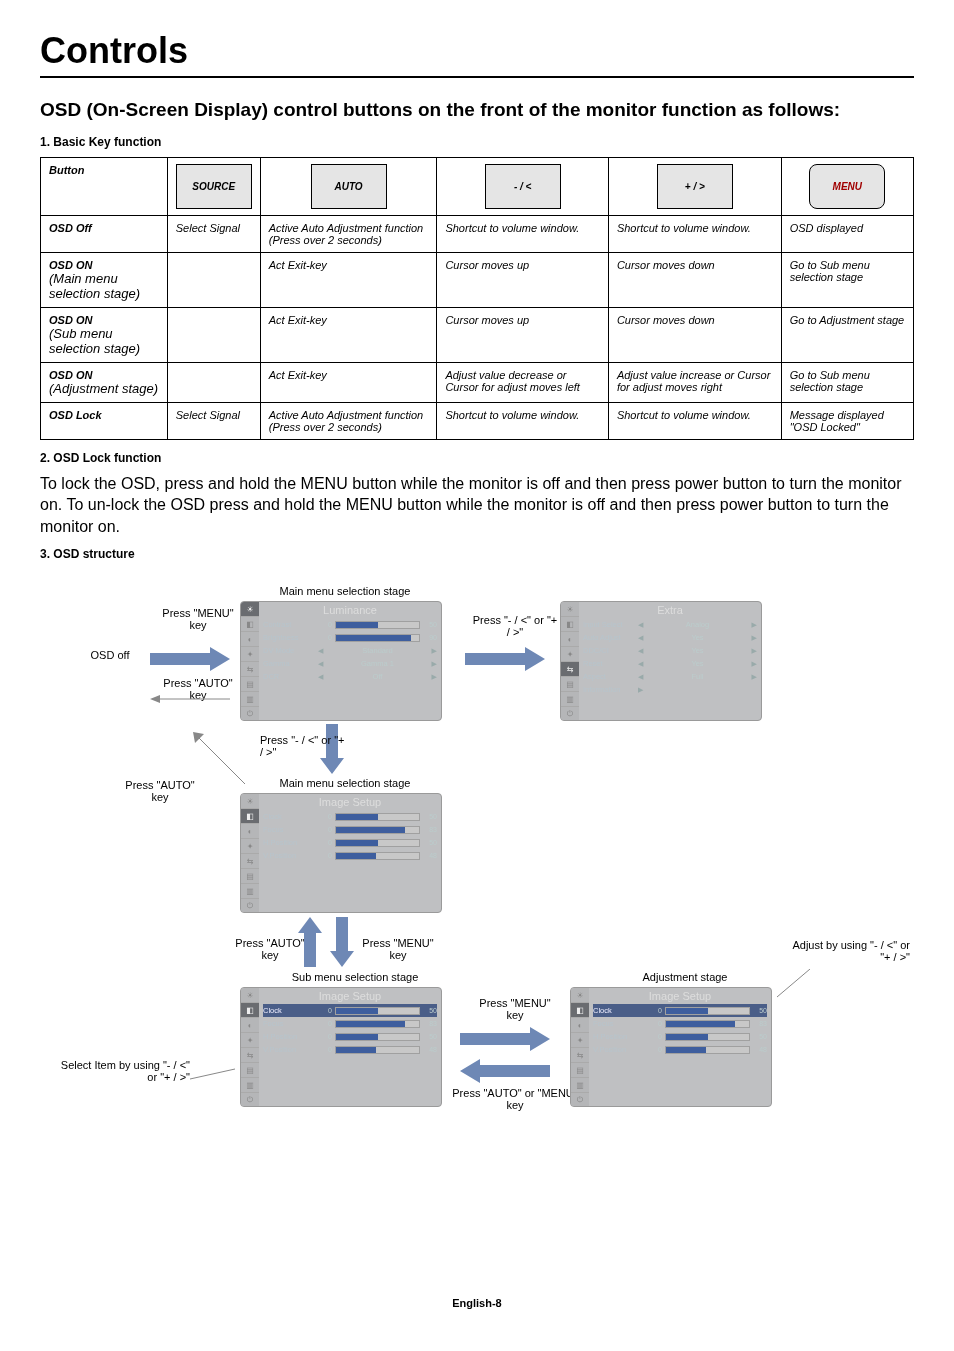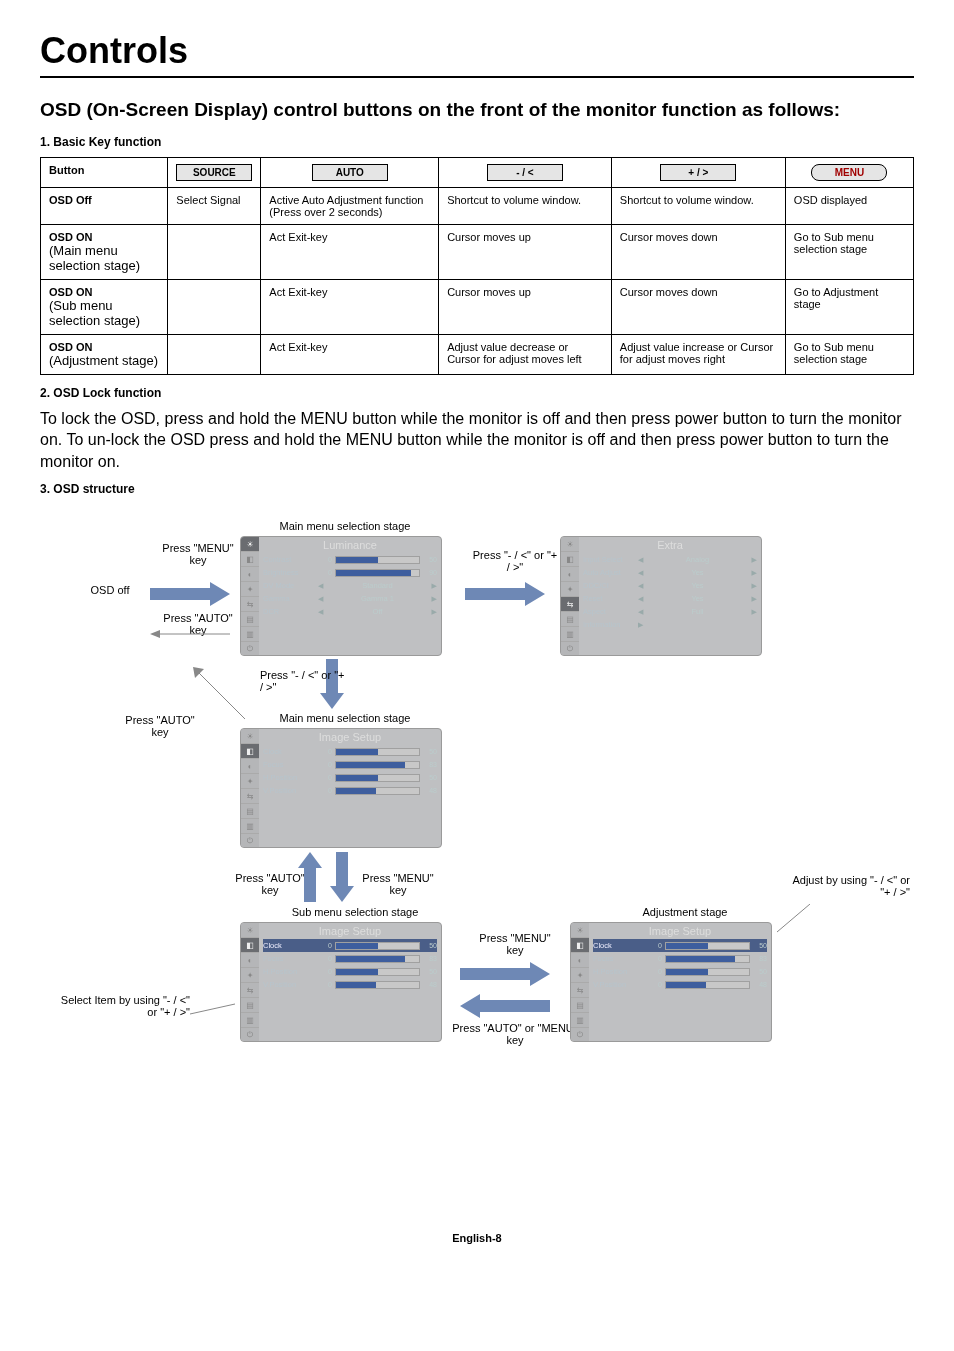--- a/index.html
+++ b/index.html
@@ -29,34 +29,35 @@
   }
   .sub-heading {
     font-size: 12px;
     font-weight: bold;
     margin: 6px 0 8px 0;
   }
   table.key-table {
     border-collapse: collapse;
     width: 100%;
     margin-bottom: 11px;
+    font-style: italic;
   }
   table.key-table td, table.key-table th {
     border: 1.5px solid #000;
     padding: 6px 8px;
     font-size: 11px;
     vertical-align: top;
     text-align: left;
   }
   table.key-table th { font-weight: bold; }
   .btn-label {
     display: inline-block;
     border: 1.5px solid #000;
     background: #e5e5e5;
-    padding: 2px 10px;
+    padding: 16px 10px;
     font-size: 10px;
     font-weight: bold;
     text-align: center;
     min-width: 54px;
   }
   .btn-label.red { color: #a00000; border-radius: 8px; }
   .row-title { font-weight: bold; font-size: 11px; }
   .row-sub { font-weight: normal; font-size: 13px; display: block; }
   .lock-text { font-size: 16px; line-height: 1.35; margin: 4px 0 10px 0; }
 
@@ -189,20 +190,28 @@
         <td>Go to Adjustment stage</td>
       </tr>
       <tr>
         <td><span class="row-title">OSD ON</span><span class="row-sub">(Adjustment stage)</span></td>
         <td></td>
         <td>Act Exit-key</td>
         <td>Adjust value decrease or Cursor for adjust moves left</td>
         <td>Adjust value increase or Cursor for adjust moves right</td>
         <td>Go to Sub menu selection stage</td>
       </tr>
+      <tr>
+        <td><span class="row-title">OSD Lock</span></td>
+        <td>Select Signal</td>
+        <td>Active Auto Adjustment function (Press over 2 seconds)</td>
+        <td>Shortcut to volume window.</td>
+        <td>Shortcut to volume window.</td>
+        <td>Message displayed "OSD Locked"</td>
+      </tr>
     </tbody>
 </table>
 
 <div class="sub-heading">2. OSD Lock function</div>
 <div class="lock-text">To lock the OSD, press and hold the MENU button while the monitor is off and then press power button to turn the monitor on. To un-lock the OSD press and hold the MENU button while the monitor is off and then press power button to turn the monitor on.</div>
 
 <div class="sub-heading">3. OSD structure</div>
 
 <div class="flow">
 

